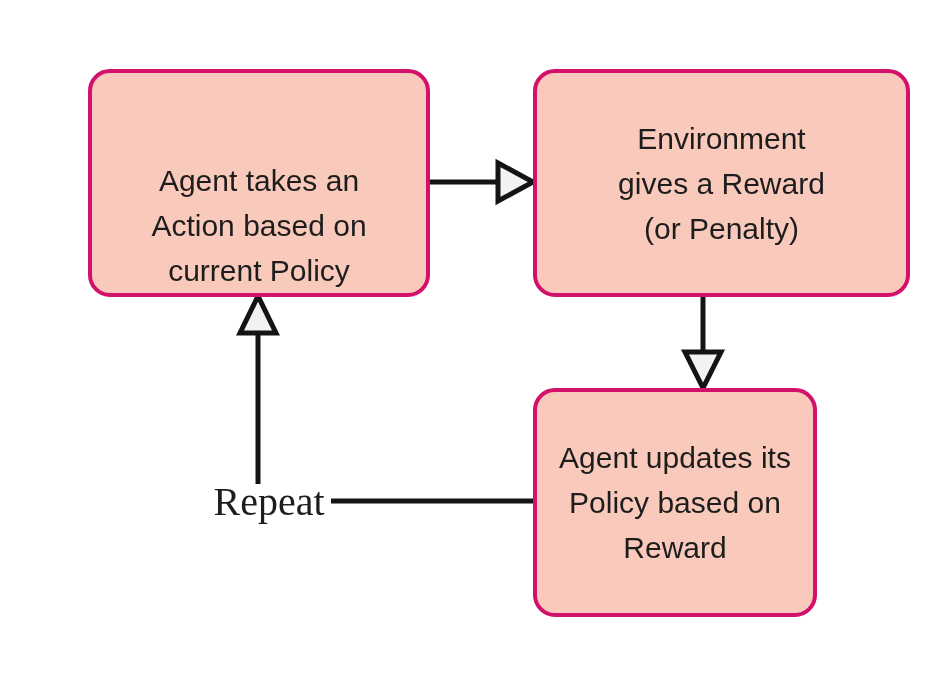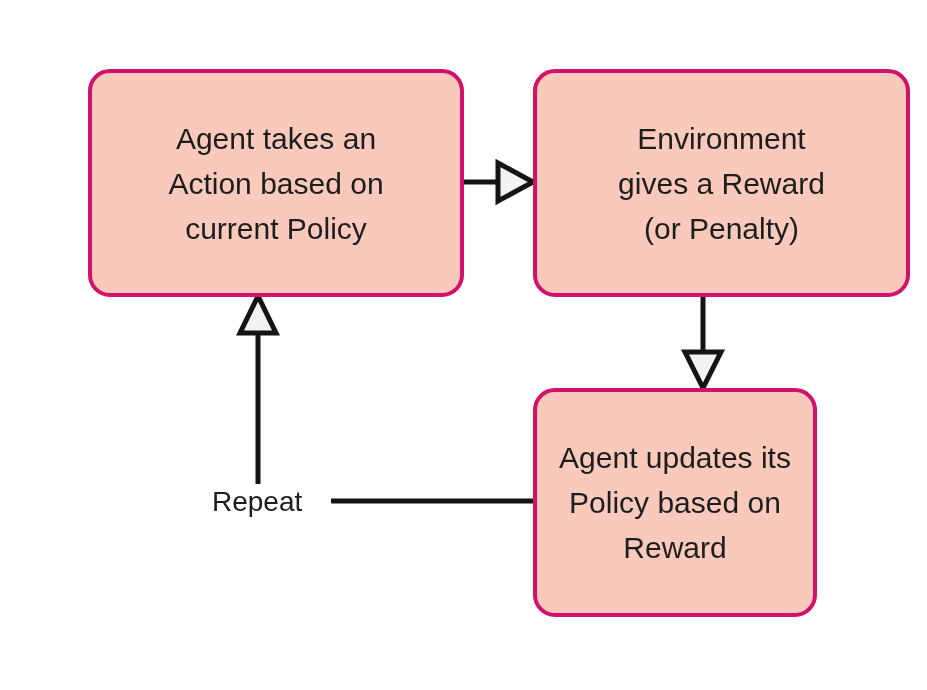--- a/index.html
+++ b/index.html
@@ -49,32 +49,33 @@
     align-items: center;
     justify-content: center;
     text-align: center;
   }
   .node-label {
     color: var(--text);
     font-size: 30px;
     line-height: 45px;
     white-space: pre-line;
   }
-  .node-action { left: 88px;  top: 69px;  width: 376px; height: 228px; }
+  .node-action { left: 88px;  top: 69px;  width: 342px; height: 228px; align-items: flex-end; }
   .node-reward { left: 533px; top: 69px;  width: 377px; height: 228px; }
   .node-update { left: 533px; top: 388px; width: 284px; height: 229px; }
   .repeat-label {
     position: absolute;
     left: 212px;
     top: 484px;
     width: 114px;
-    text-align: left;
+    text-align: center;
     color: var(--text);
-    font-size: 28px;
+    font-size: 40px;
     line-height: 36px;
+    font-family: Liberation Serif, serif;
   }
 </style>
 </head>
 <body>
 
 <div class="canvas">
 
   <svg class="connector-layer" viewBox="0 0 927 690" xmlns="http://www.w3.org/2000/svg">
 
     <g>

